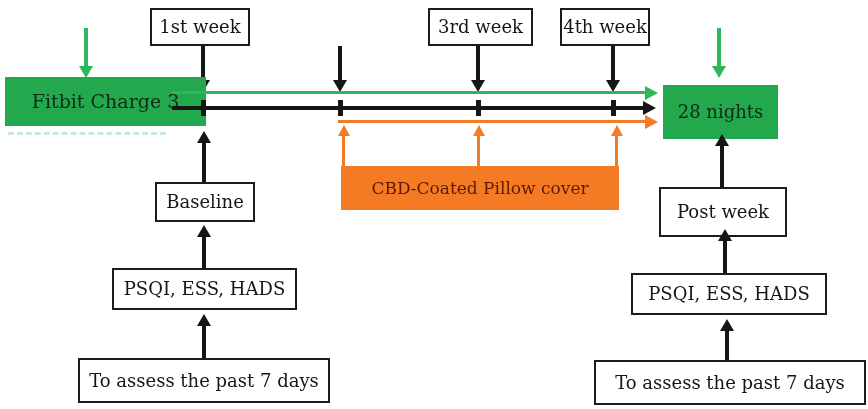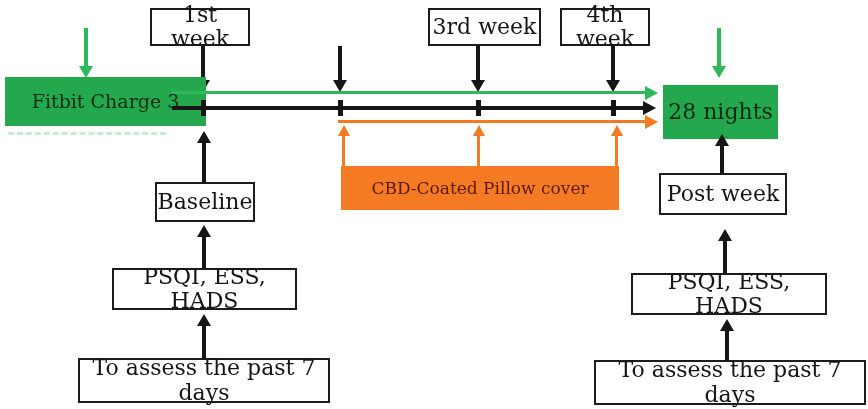--- a/index.html
+++ b/index.html
@@ -4,21 +4,21 @@
 <style>
   html,body { margin:0; padding:0; background:#ffffff; }
   #canvas {
     position:relative; width:868px; height:409px; background:#ffffff;
     font-family:"DejaVu Serif","Liberation Serif",serif;
     color:#161616; overflow:hidden;
   }
   
   .box {
     position:absolute; display:flex; align-items:center; justify-content:center;
-    text-align:center; font-size:22px; line-height:1.1; box-sizing:border-box;
+    text-align:center; font-size:18px; line-height:1.1; box-sizing:border-box;
   }
   .white-box { background:#ffffff; border:2px solid #1c1c1c; }
   .green-box { background:var(--green,#23a84e); color:#0e2b13; border:1px solid var(--green,#23a84e); }
   .orange-box { background:var(--orange,#f47b23); color:var(--orange-text,#5e1b04); font-size:17px; }
   
   .hline { position:absolute; background:currentColor; }
   .harrow-right::after {
     content:""; position:absolute; left:100%; top:50%; transform:translateY(-50%);
     border-top:7px solid transparent; border-bottom:7px solid transparent;
     border-left:13px solid currentColor;
@@ -44,21 +44,21 @@
   }
 </style>
 </head>
 <body>
 
 <div id="canvas">
 
   <div class="box white-box" style="left:150px;top:8px;width:100px;height:38px">
     <span>1st week</span>
   </div>
-  <div class="box white-box" style="left:428px;top:8px;width:113px;height:38px">
+  <div class="box white-box" style="left:428px;top:8px;width:105px;height:38px">
     <span>3rd week</span>
   </div>
   <div class="box white-box" style="left:560px;top:8px;width:90px;height:38px">
     <span>4th week</span>
   </div>
 
   <div class="varrow varrow-down c-black" style="left:201px;top:46px;width:4px;height:34px"></div>
   <div class="varrow varrow-down c-black" style="left:338px;top:46px;width:4px;height:34px"></div>
   <div class="varrow varrow-down c-black" style="left:476px;top:46px;width:4px;height:34px"></div>
   <div class="varrow varrow-down c-black" style="left:611px;top:46px;width:4px;height:34px"></div>
@@ -99,21 +99,21 @@
   <div class="varrow varrow-up c-black" style="left:202px;top:237px;width:4px;height:31px"></div>
   <div class="box white-box" style="left:112px;top:268px;width:185px;height:42px">
     <span>PSQI, ESS, HADS</span>
   </div>
   <div class="varrow varrow-up c-black" style="left:202px;top:326px;width:4px;height:32px"></div>
   <div class="box white-box" style="left:78px;top:358px;width:252px;height:45px">
     <span>To assess the past 7 days</span>
   </div>
 
   <div class="varrow varrow-up c-black" style="left:720px;top:146px;width:4px;height:41px"></div>
-  <div class="box white-box" style="left:659px;top:173px;width:128px;height:42px">
+  <div class="box white-box" style="left:659px;top:187px;width:128px;height:50px">
     <span>Post week</span>
   </div>
   <div class="varrow varrow-up c-black" style="left:723px;top:241px;width:4px;height:32px"></div>
   <div class="box white-box" style="left:631px;top:273px;width:196px;height:42px">
     <span>PSQI, ESS, HADS</span>
   </div>
   <div class="varrow varrow-up c-black" style="left:725px;top:331px;width:4px;height:29px"></div>
   <div class="box white-box" style="left:594px;top:360px;width:272px;height:45px">
     <span>To assess the past 7 days</span>
   </div>

